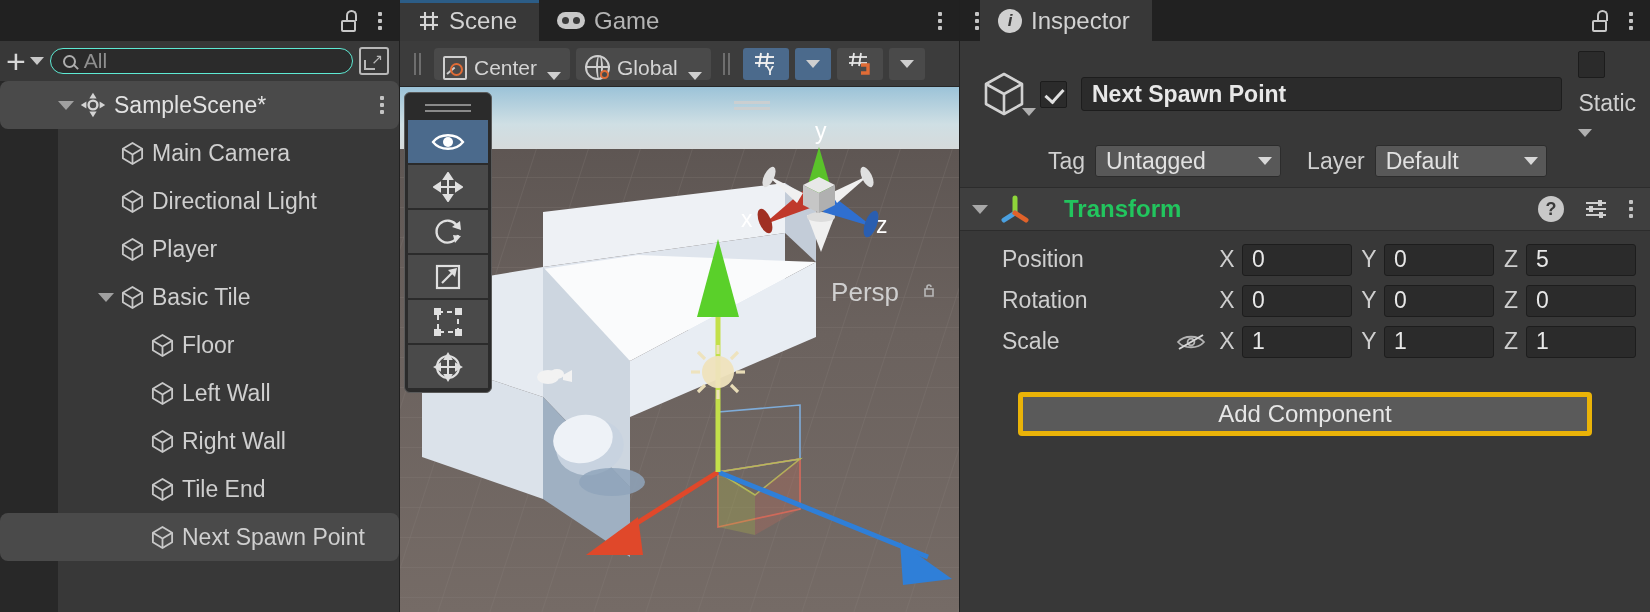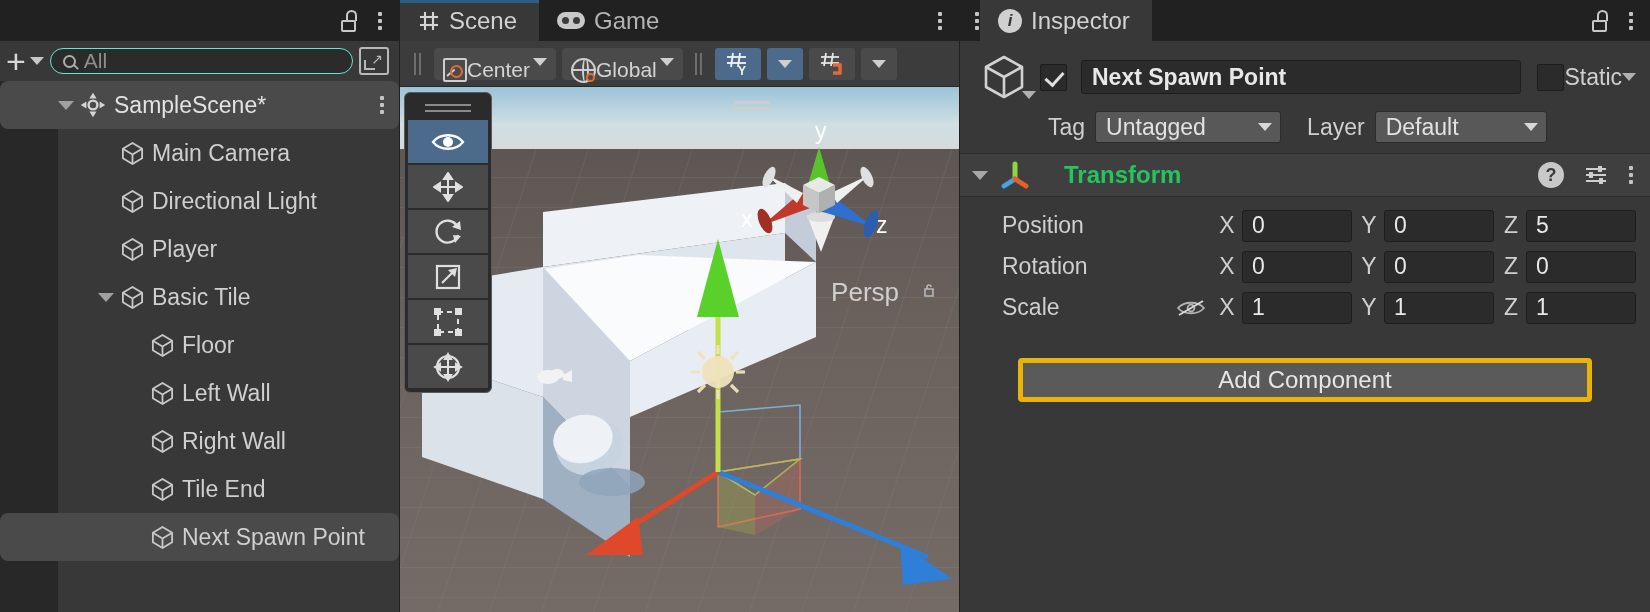--- a/index.html
+++ b/index.html
@@ -88,22 +88,22 @@
   .gamepad::before { content:""; position:absolute; left:5px; top:5px; width:7px; height:7px; border-radius:50%; background:#3a3a3a; }
   .gamepad::after { content:""; position:absolute; right:5px; top:5px; width:7px; height:7px; border-radius:50%; background:#3a3a3a; }
 
   .scene-toolbar {
     height: 46px; background: #3c3c3c; display: flex; align-items: center;
     gap: 6px; padding: 0 8px; flex-shrink: 0; border-bottom: 1px solid #272727;
   }
   .grip { width: 8px; height: 22px; display: flex; gap: 3px; margin: 0 6px; flex-shrink: 0; }
   .grip i { width: 2px; height: 22px; background: #6e6e6e; display: block; }
   .tb-pill {
-    height: 32px; background: #4a4a4a; border-radius: 4px; display: flex; align-items: flex-start;
-    padding: 10px 9px; cursor: default; flex-shrink: 0;
+    height: 32px; background: #4a4a4a; border-radius: 4px; display: flex; align-items: flex-end;
+    gap: 7px; padding: 0 9px; cursor: default; flex-shrink: 0;
   }
   .tb-pill .lbl { color: #d4d4d4; font-size: 21px; white-space: nowrap; }
   .tb-caret { width: 0; height: 0; border-left: 7px solid transparent; border-right: 7px solid transparent; border-top: 8px solid #cfcfcf; margin-left: 3px; }
   .pivot-ico { width: 24px; height: 24px; border: 2px solid #cfcfcf; border-radius: 2px; position: relative; flex-shrink: 0; }
   .pivot-ico::after { content:""; position:absolute; left:5px; top:5px; width:9px; height:9px; border:2px solid #e06c36; border-radius:50%; }
   .pivot-ico::before { content:""; position:absolute; left:2px; bottom:3px; width:10px; height:2px; background:#cfcfcf; transform:rotate(-40deg); transform-origin:left; }
   .globe-ico { width: 25px; height: 25px; border: 2px solid #cfcfcf; border-radius: 50%; position: relative; flex-shrink: 0; }
   .globe-ico::before { content:""; position:absolute; left:9px; top:-2px; width:3px; height:25px; border-left:2px solid #cfcfcf; border-right:2px solid #cfcfcf; border-radius:50%; }
   .globe-ico::after { content:""; position:absolute; left:-2px; top:9px; width:25px; height:3px; border-top:2px solid #cfcfcf; }
   .globe-dot { position:absolute; right:-1px; bottom:-1px; width:9px; height:9px; border:2px solid #e06c36; border-radius:50%; background:#4a4a4a; }
@@ -161,21 +161,21 @@
   .cbx { width: 27px; height: 27px; background: #2b2b2b; border: 1px solid #1c1c1c; border-radius: 2px; position: relative; flex-shrink: 0; }
   .cbx.checked::after {
     content: ""; position: absolute; left: 8px; top: 3px; width: 8px; height: 15px;
     border: solid #e0e0e0; border-width: 0 3px 3px 0; transform: rotate(42deg);
   }
   .name-field {
     flex: 1; height: 34px; background: #2b2b2b; border: 1px solid #1d1d1d; border-radius: 3px;
     margin-left: 14px; display: flex; align-items: center; padding: 0 10px;
     color: #e8e8e8; font-size: 23px; font-weight: bold; min-width: 0;
   }
-  .static-wrap { display: flex; align-items: center; margin-left: 16px; flex-shrink: 0; }
+  .static-wrap { display: flex; align-items: flex-start; gap: 12px; margin-left: 16px; flex-shrink: 0; flex-direction: column; }
   .static-lbl { color: #cfcfcf; font-size: 23px; }
   .static-caret { width: 0; height: 0; border-left: 7px solid transparent; border-right: 7px solid transparent; border-top: 8px solid #b0b0b0; }
 
   .tl-row { display: flex; align-items: center; padding: 4px 14px 10px 88px; gap: 0; }
   .tl-lbl { color: #cfcfcf; font-size: 23px; margin-right: 10px; white-space: nowrap; }
   .dropdown {
     height: 32px; background: #585858; border: 1px solid #2c2c2c; border-radius: 3px;
     display: flex; align-items: center; justify-content: space-between; padding: 0 8px 0 10px;
     color: #e2e2e2; font-size: 23px; cursor: default;
   }

